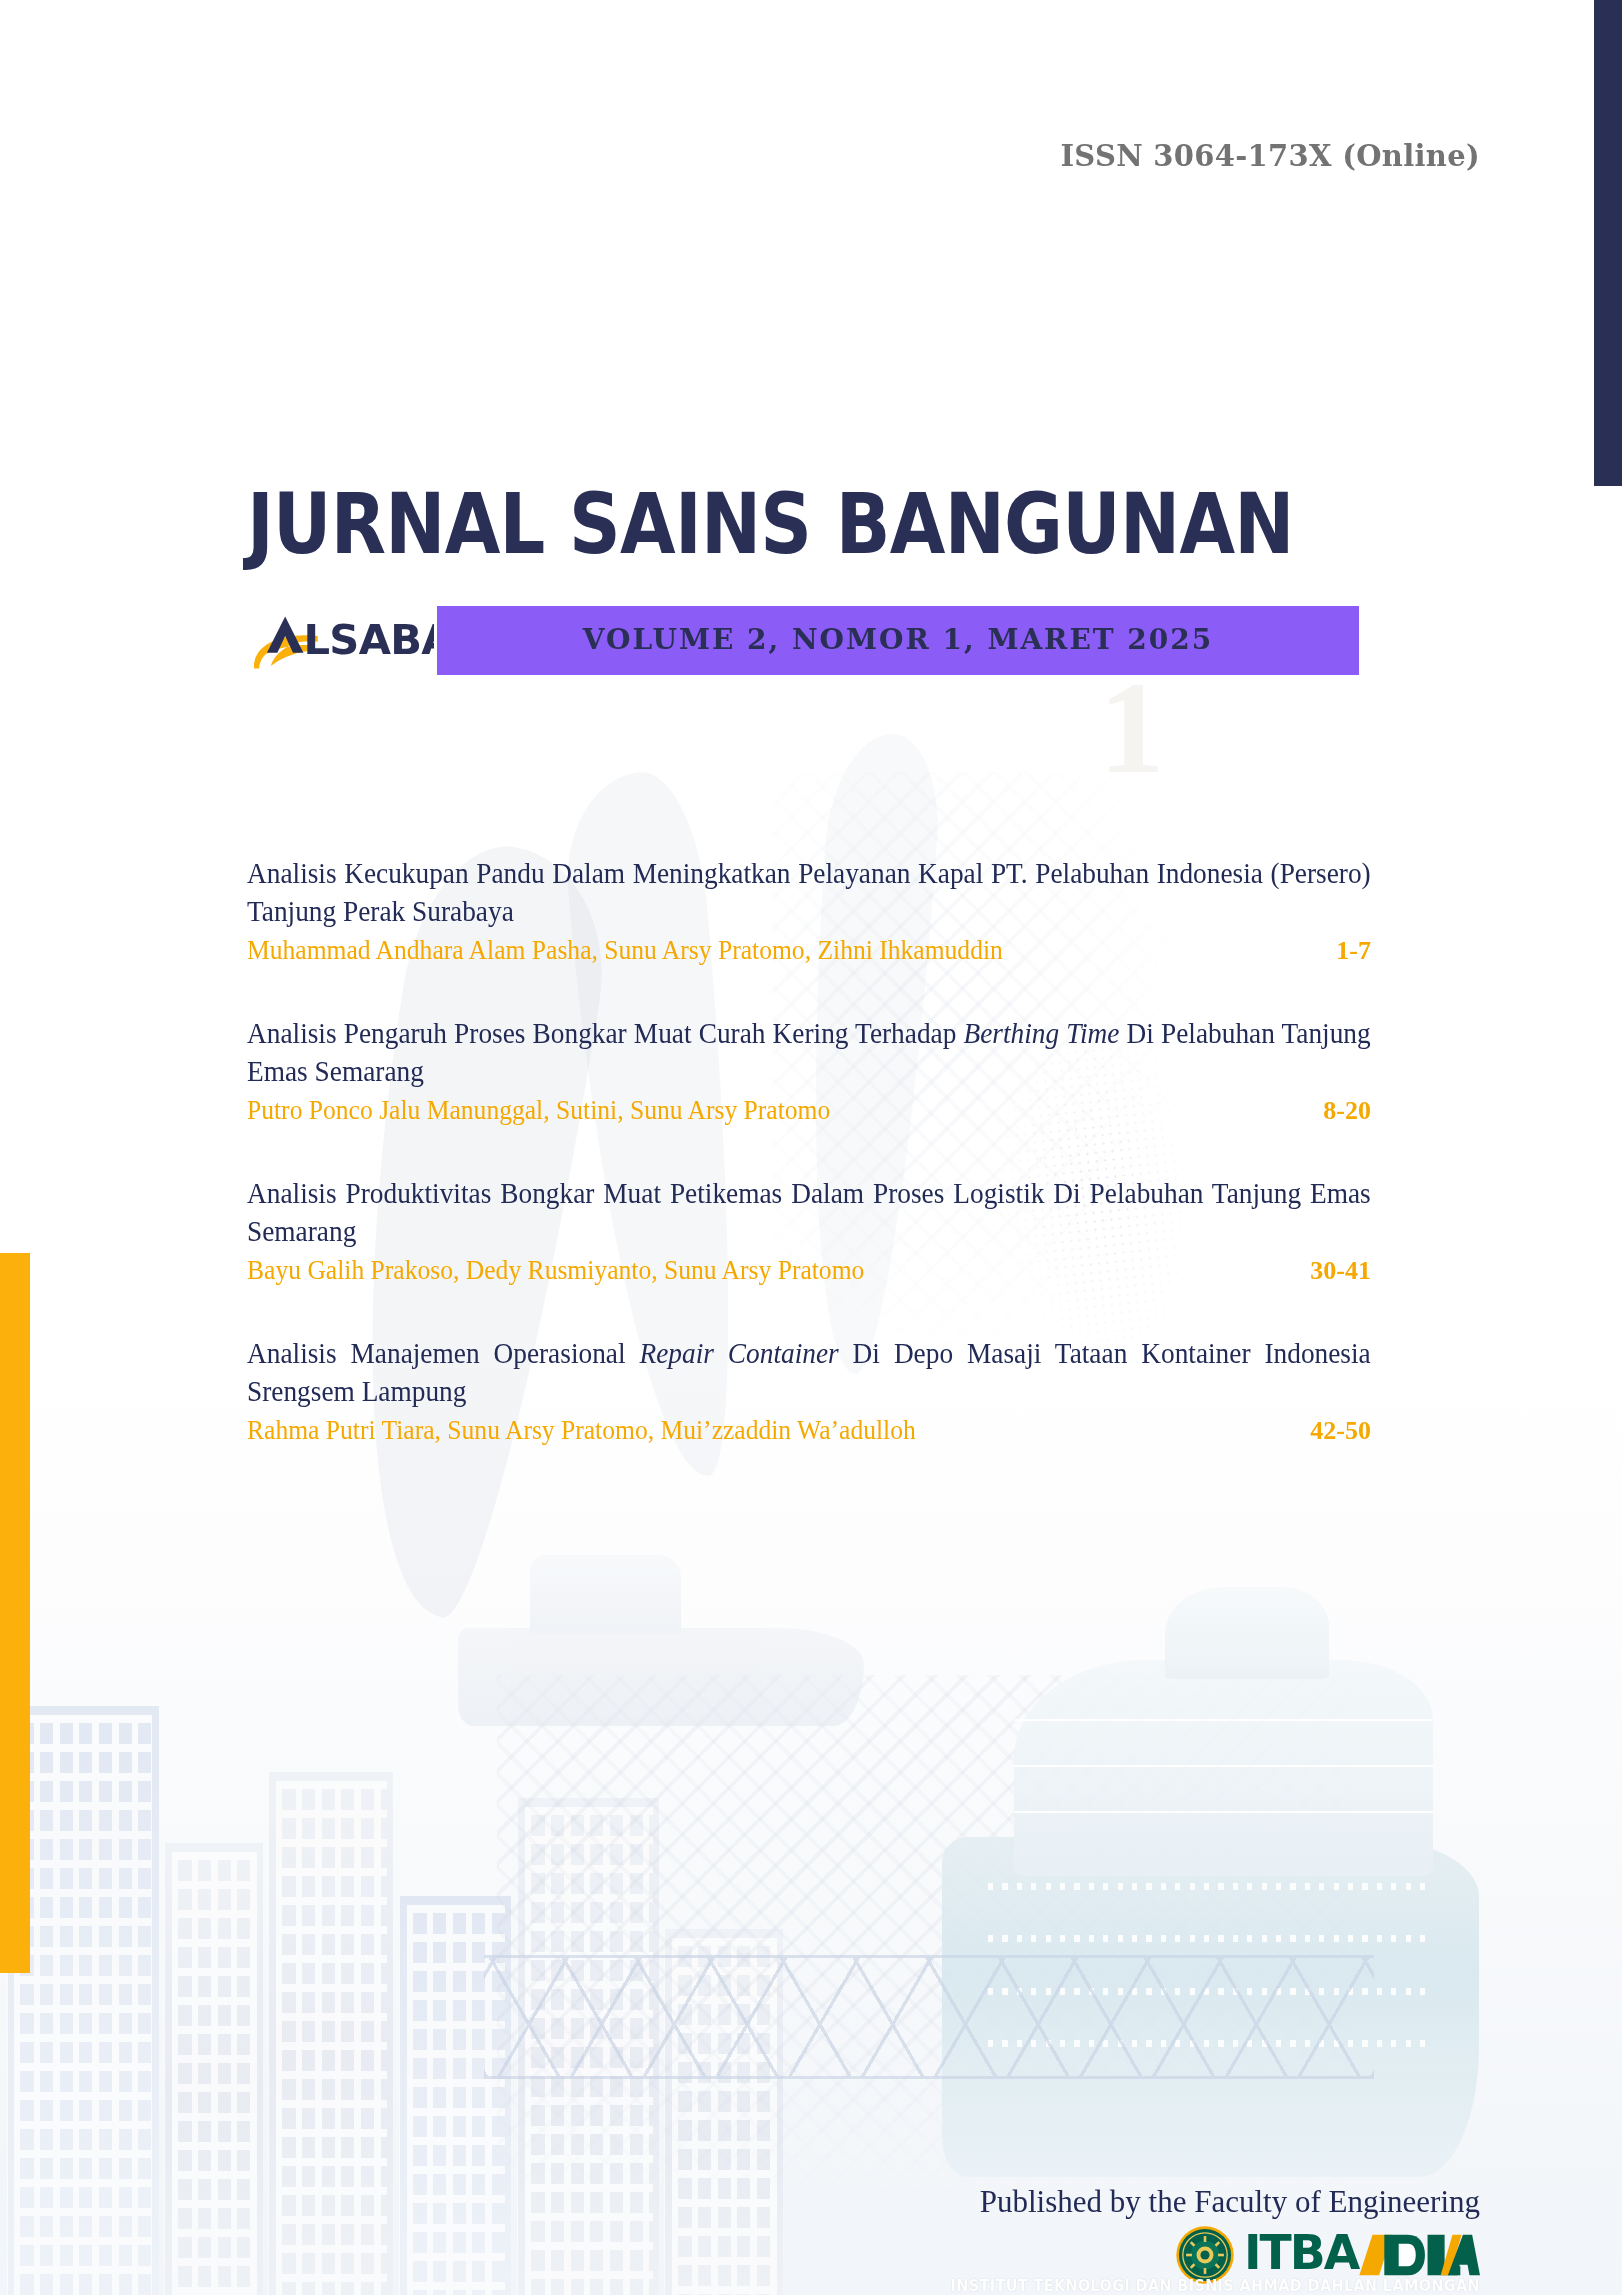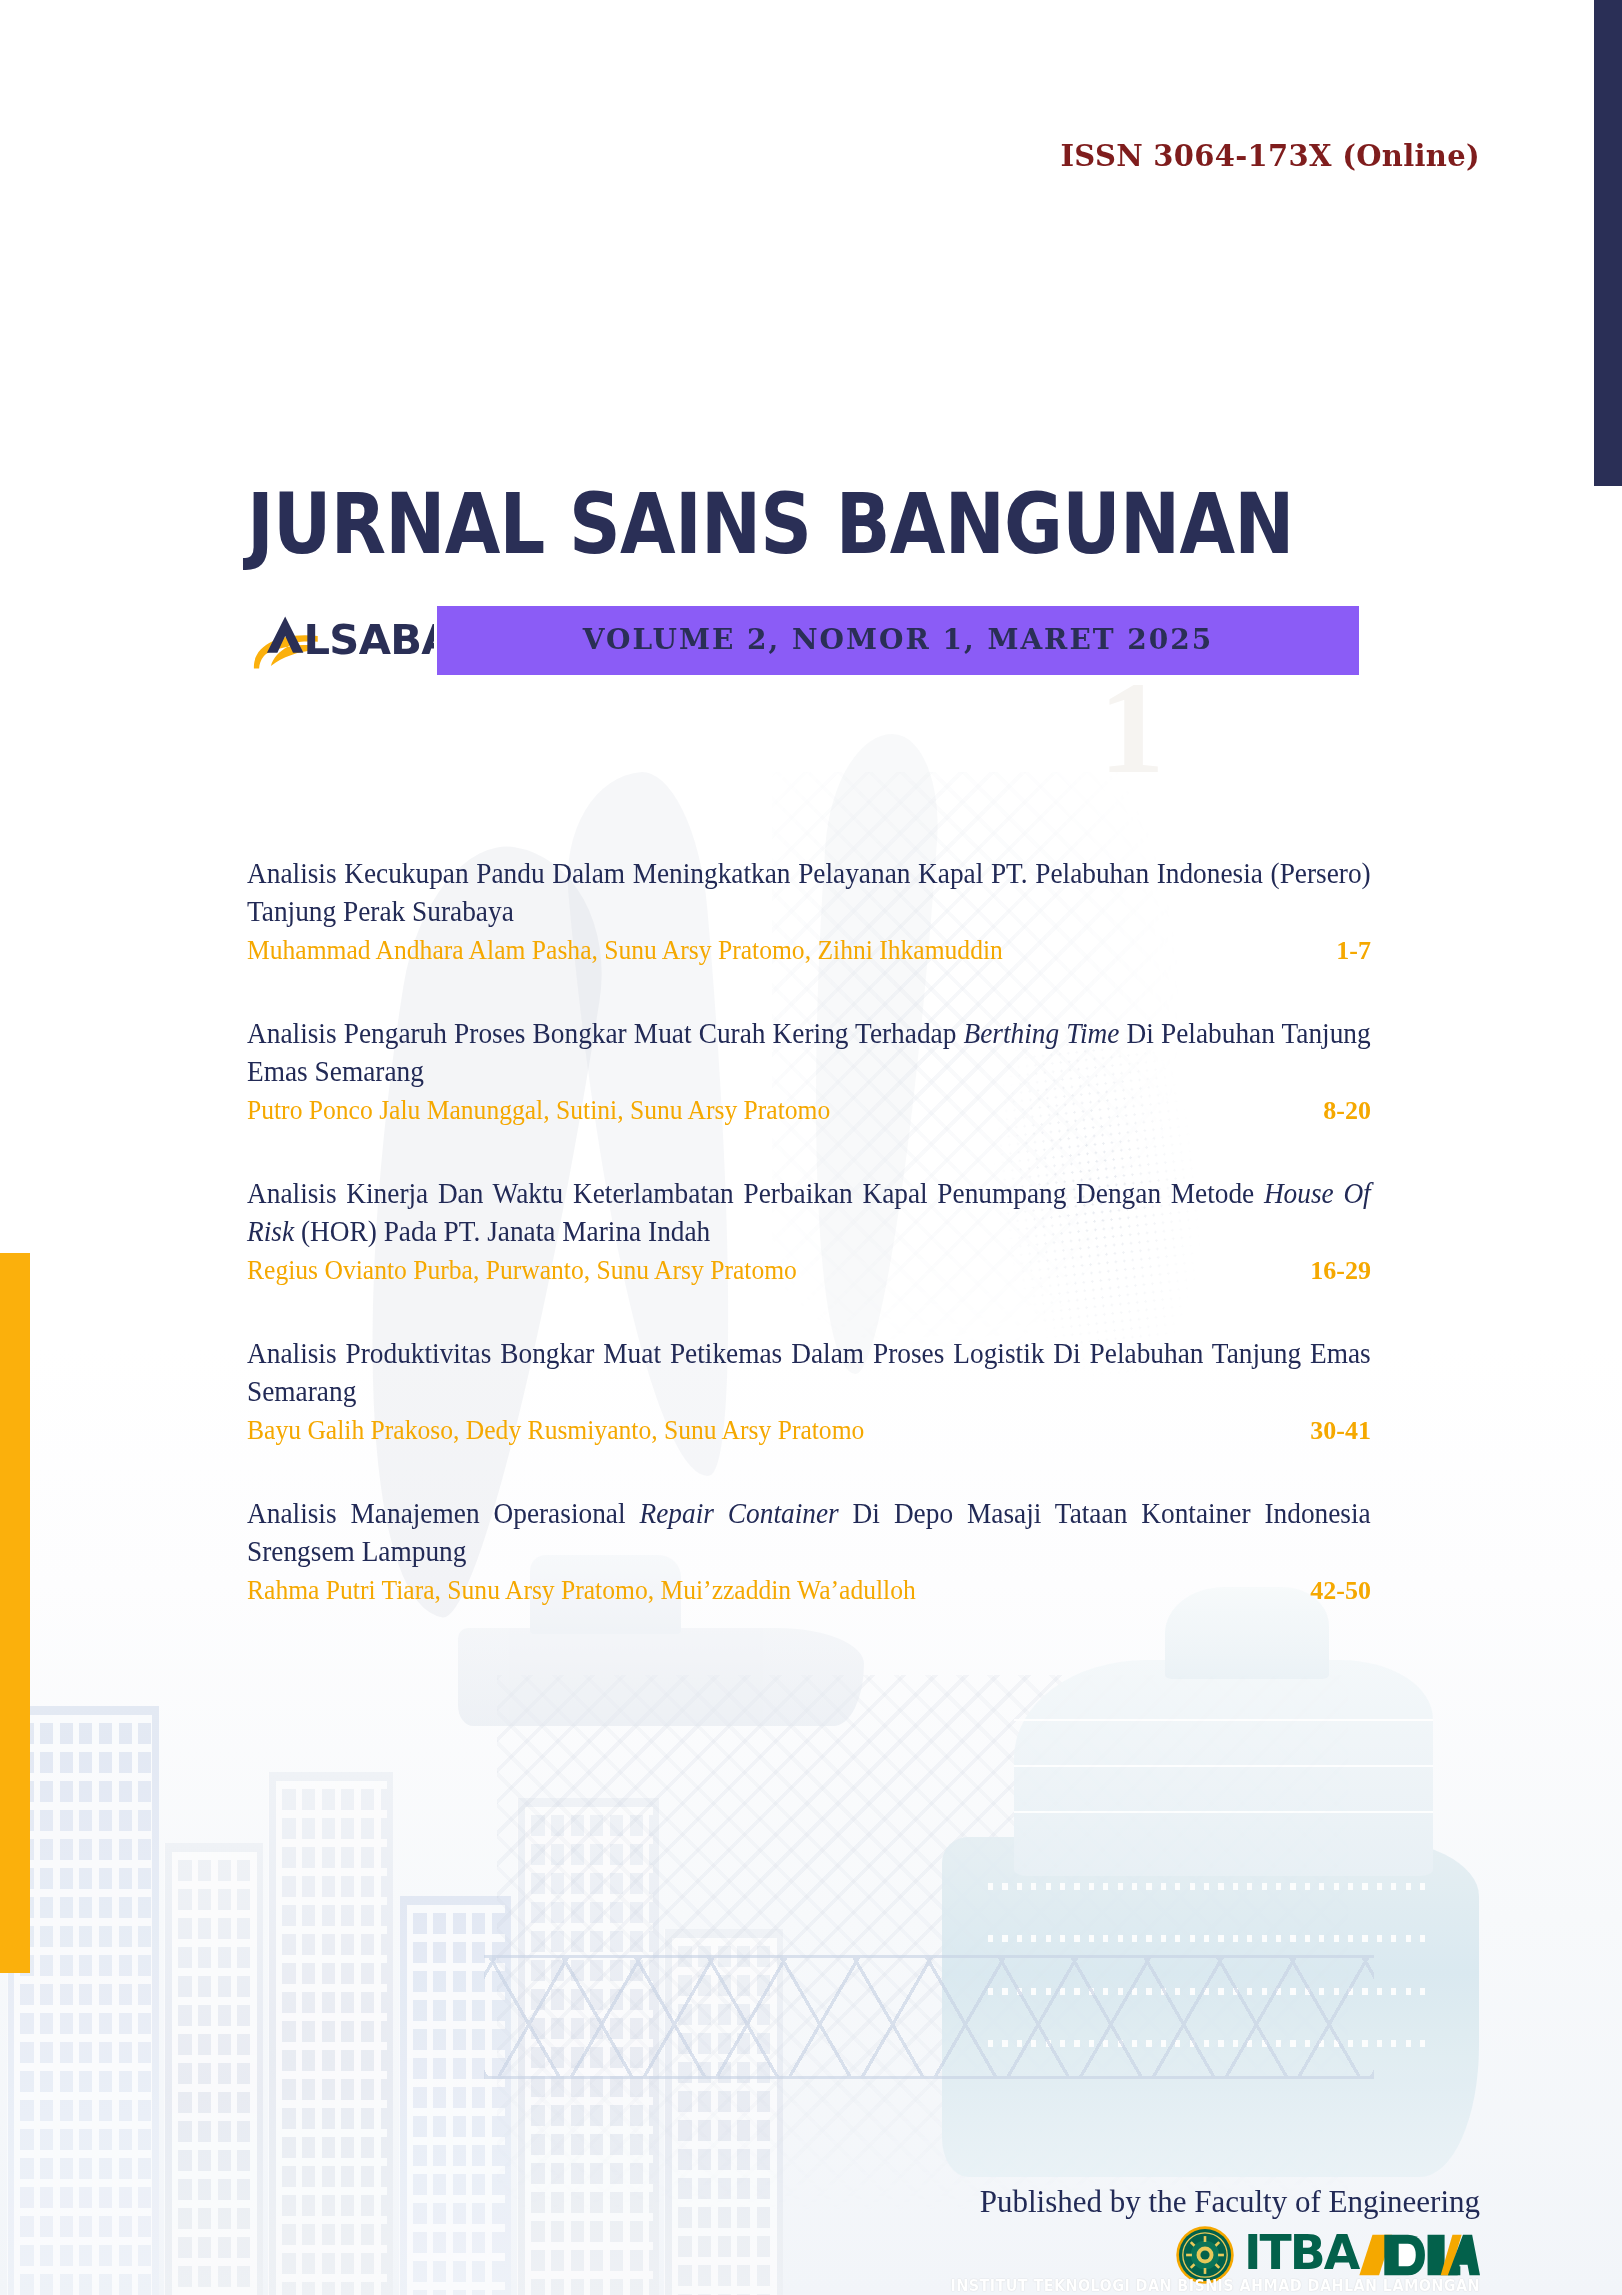--- a/index.html
+++ b/index.html
@@ -134,21 +134,21 @@
     background:#fbb00c;z-index:3;
   }
 
   
   .content{position:absolute;inset:0;z-index:5;}
 
   .issn{
     position:absolute;right:143px;top:139px;
     font-family:"DejaVu Serif", serif;
     font-size:29px;font-weight:700;letter-spacing:0.3px;
-    color:#7f1d1d;
+    color:#737373;
     white-space:nowrap;
   }
 
   .masthead{position:absolute;left:247px;top:482px;width:1126px;}
   .journal-title{
     font-family:"DejaVu Sans Condensed","DejaVu Sans", sans-serif;
     font-weight:700;
     font-size:84px;
     line-height:1.0;
     letter-spacing:-0.7px;
@@ -319,27 +319,20 @@
       </div>
 
       <div class="entry">
         <div class="art-title">Analisis Pengaruh Proses Bongkar Muat Curah Kering Terhadap <i>Berthing Time</i> Di Pelabuhan Tanjung Emas Semarang</div>
         <div class="art-meta">
           <div class="art-authors">Putro Ponco Jalu Manunggal, Sutini, Sunu Arsy Pratomo</div>
           <div class="art-pages">8-20</div>
         </div>
       </div>
 
-      <div class="entry">
-        <div class="art-title">Analisis Kinerja Dan Waktu Keterlambatan Perbaikan Kapal Penumpang Dengan Metode <i>House Of Risk</i> (HOR) Pada PT. Janata Marina Indah</div>
-        <div class="art-meta">
-          <div class="art-authors">Regius Ovianto Purba, Purwanto, Sunu Arsy Pratomo</div>
-          <div class="art-pages">16-29</div>
-        </div>
-      </div>
 
       <div class="entry">
         <div class="art-title">Analisis Produktivitas Bongkar Muat Petikemas Dalam Proses Logistik Di Pelabuhan Tanjung Emas Semarang</div>
         <div class="art-meta">
           <div class="art-authors">Bayu Galih Prakoso, Dedy Rusmiyanto, Sunu Arsy Pratomo</div>
           <div class="art-pages">30-41</div>
         </div>
       </div>
 
       <div class="entry">

